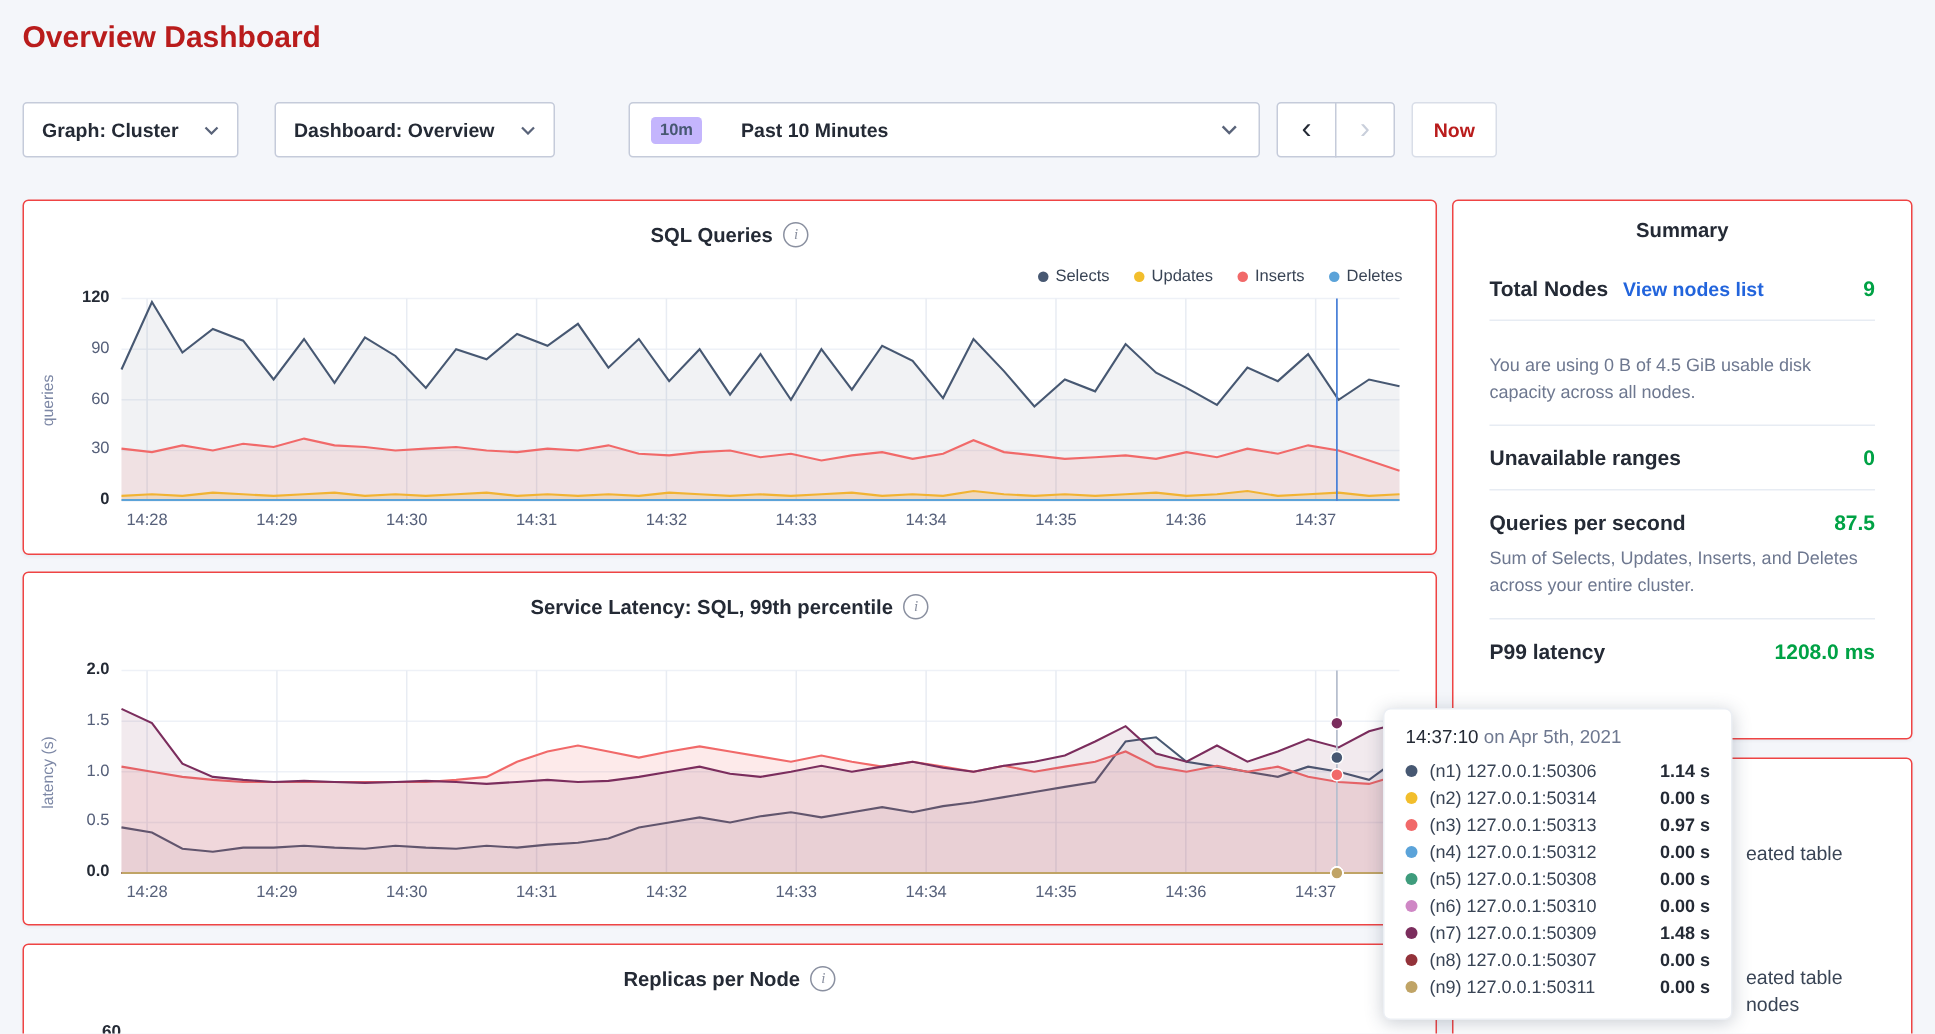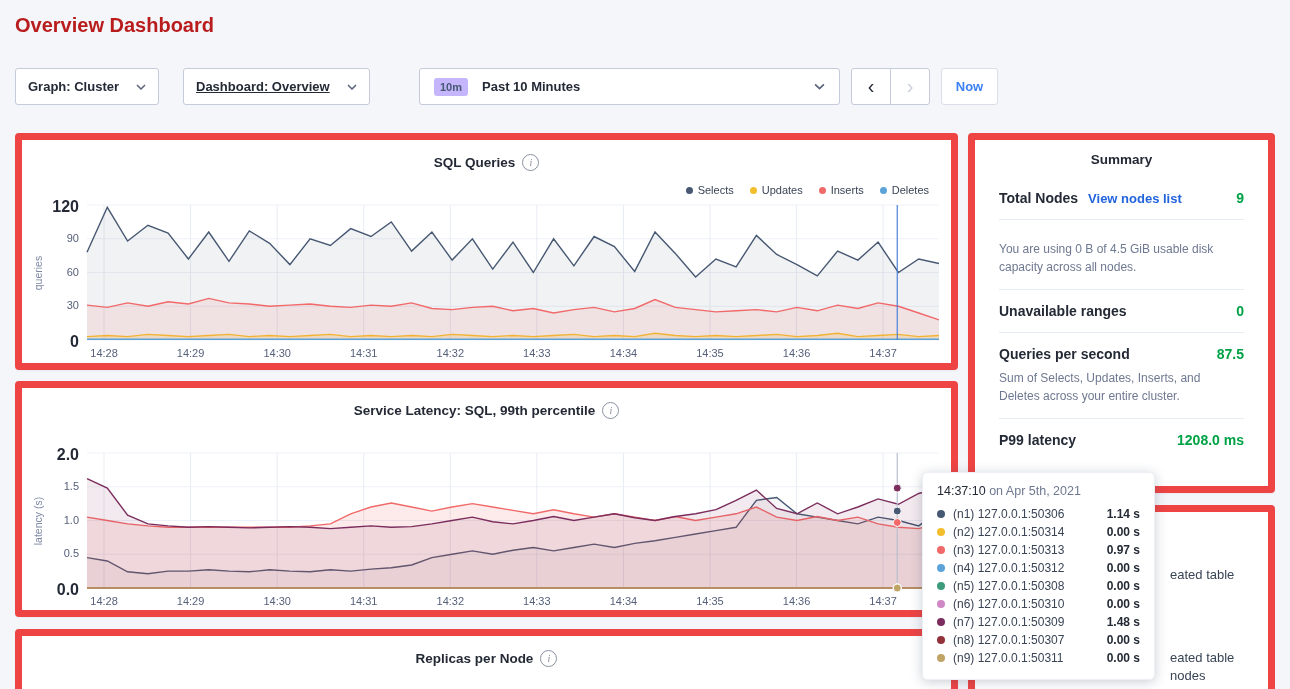--- a/index.html
+++ b/index.html
@@ -7,50 +7,50 @@
     width:1290px;height:689px;overflow:hidden;position:relative;
     background:#f4f6fa;color:#242a35;
     font-family:"Liberation Sans",sans-serif;
   }
   .page-title{position:absolute;left:15px;top:14px;font-size:20px;font-weight:700;color:#b91c1c;}
   
   .ctrl{position:absolute;top:68px;height:37px;box-sizing:border-box;background:#fff;
     border:1px solid #c5cbda;border-radius:3px;display:flex;align-items:center;
     font-size:13px;font-weight:700;color:#242a35;cursor:pointer;}
   #dd-graph{left:15px;width:144px;padding:0 12px;justify-content:space-between;}
-  #dd-dashboard{left:183px;width:187px;padding:0 12px;justify-content:space-between;text-decoration:underline;}
+  #dd-dashboard{left:183px;width:187px;padding:0 12px;justify-content:space-between;}
   #timesel{left:419px;width:421px;padding:0 14px;}
   .badge{background:#c4b5fd;color:#475872;font-size:11px;font-weight:700;padding:3px 6px;border-radius:3px;}
-  #timesel .lbl{margin-left:14px;}
+  #timesel .lbl{margin-left:26px;}
   #timesel .chev{margin-left:auto;}
   .chev svg{display:block;}
   #btn-prev{left:851px;width:40px;justify-content:center;font-size:20px;font-weight:400;border-radius:3px 0 0 3px;}
   #btn-next{left:890px;width:40px;justify-content:center;font-size:20px;font-weight:400;color:#c9cfdb;border-radius:0 3px 3px 0;}
-  #btn-now{left:941px;width:57px;justify-content:center;color:#3b82f6;border-color:#d9dee8;}
-  
-  .card{position:absolute;background:#fff;border:7px solid #ef4444;border-radius:4px;
+  #btn-now{left:941px;width:57px;justify-content:center;color:#b91c1c;border-color:#d9dee8;}
+  
+  .card{position:absolute;background:#fff;border:1px solid #ef4444;border-radius:4px;
     box-shadow:0 1px 2px rgba(56,76,108,0.06);box-sizing:border-box;}
   #chart1{left:15px;top:133px;width:943px;height:237px;}
   #chart2{left:15px;top:381px;width:943px;height:236px;}
   #chart3{left:15px;top:629px;width:943px;height:140px;}
   #summary{left:968px;top:133px;width:307px;height:360px;padding:12px 24px 0;}
   #events{left:968px;top:505px;width:307px;height:196px;}
   
   .chart-title-row{position:absolute;top:14px;left:0;width:100%;text-align:center;font-size:13.5px;font-weight:700;color:#242a35;}
   .chart-title-row .inner{display:inline-flex;align-items:center;gap:7px;}
   .info-icon{display:inline-flex;align-items:center;justify-content:center;width:15px;height:15px;
     border:1px solid #8a90a0;border-radius:50%;color:#8a90a0;font-size:10px;font-weight:400;
     font-family:"Liberation Serif",serif;font-style:italic;cursor:pointer;}
   .legend{position:absolute;top:44px;right:22px;display:flex;gap:16px;font-size:11px;color:#394455;}
   .legend-item{display:flex;align-items:center;gap:5px;cursor:pointer;}
   .legend-dot{width:7px;height:7px;border-radius:50%;}
   .plot{position:absolute;left:65px;top:65px;width:852px;height:135px;}
   .plot svg{position:absolute;left:0;top:0;overflow:visible;}
   .ytick{position:absolute;font-size:11px;color:#56607a;text-align:right;width:50px;left:7px;}
-  .ytick.bold{font-weight:700;color:#242a35;font-size:16px;}
+  .ytick.bold{font-weight:700;color:#242a35;font-size:11px;}
   .xtick{position:absolute;font-size:11px;color:#56607a;width:44px;text-align:center;}
   .ylabel-wrap{position:absolute;left:8px;top:65px;height:135px;width:16px;display:flex;align-items:center;justify-content:center;}
   .ylabel-wrap span{transform:rotate(-90deg);white-space:nowrap;font-size:10.5px;color:#7d88a6;}
   .partial-ytick{position:absolute;left:52px;top:52px;font-size:11.5px;font-weight:700;color:#242a35;}
   
   .sum-title{text-align:center;font-size:13.5px;font-weight:700;padding-bottom:10px;}
   .srow{padding:13px 0;border-bottom:1px solid #e7ecf3;}
   .srow:last-child{border-bottom:none;}
   .srow-head{display:flex;align-items:baseline;font-size:14px;font-weight:700;color:#242a35;}
   .slink{margin-left:10px;font-size:13px;cursor:pointer;}

